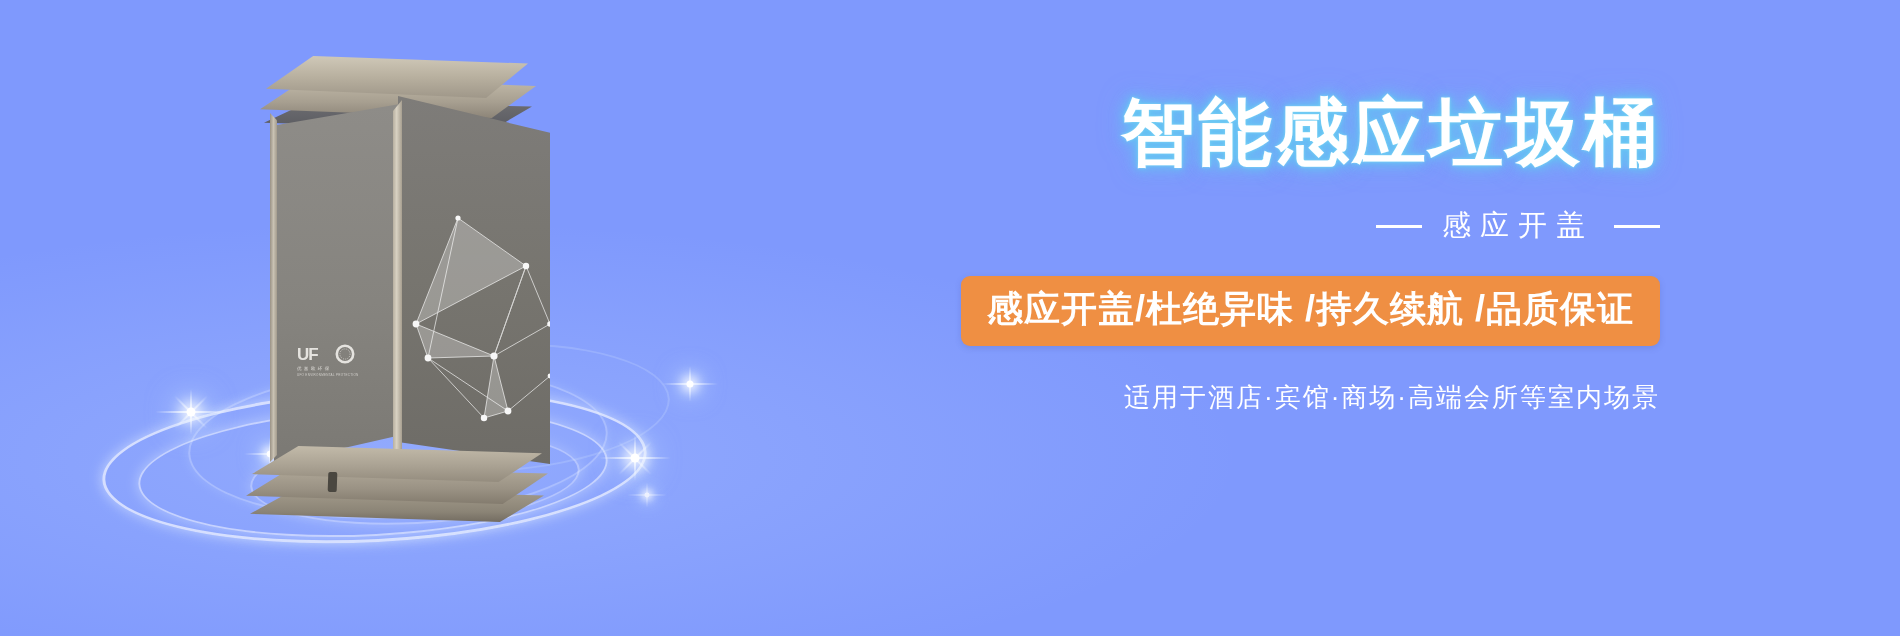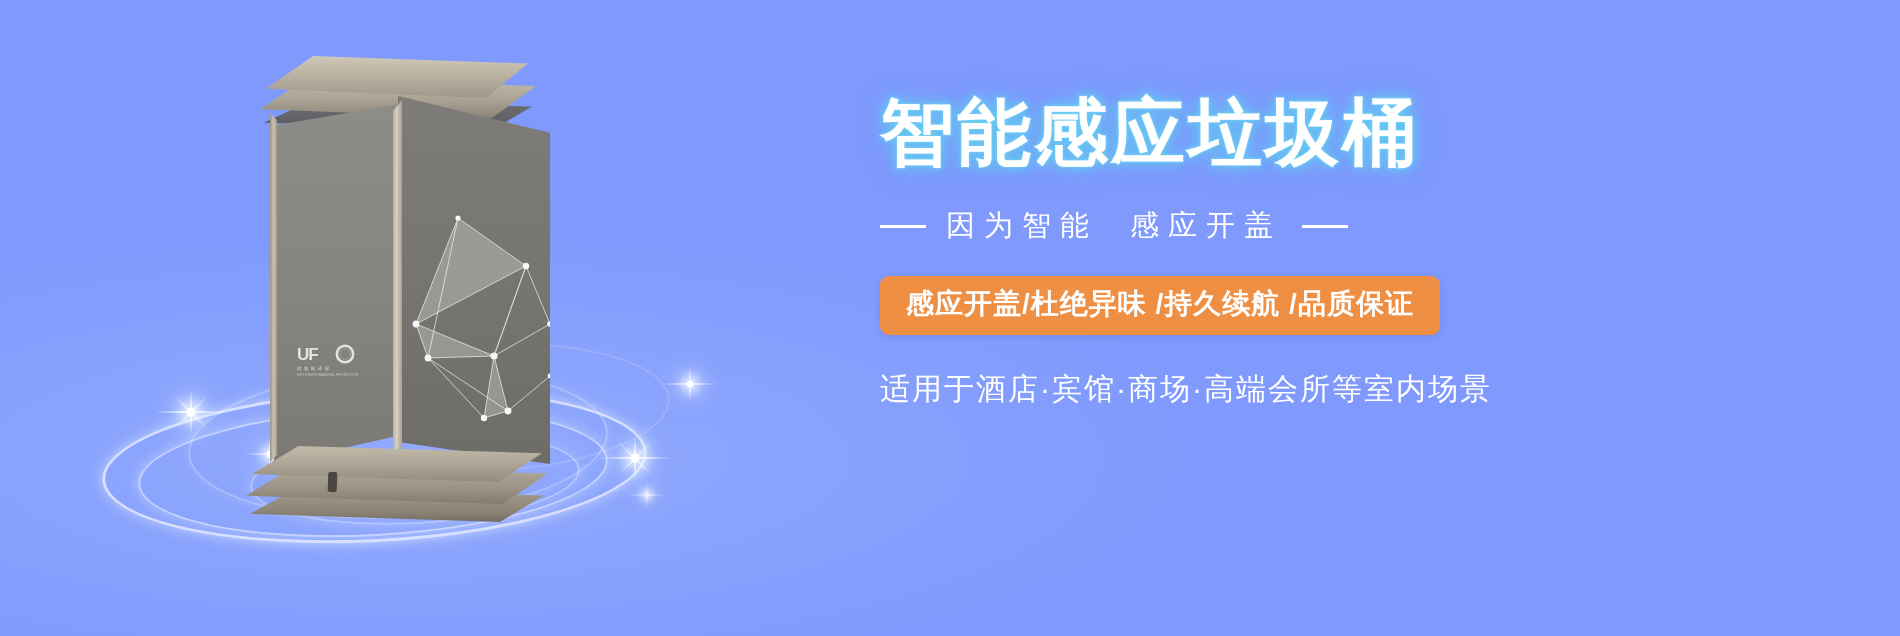--- a/index.html
+++ b/index.html
@@ -149,21 +149,21 @@
     clip-path:polygon(16% 0%, 100% 22%, 85% 100%, 0% 76%);
   }
   .base-slot{
     position:absolute; left:98px; top:424px; width:9px; height:20px;
     background:#4a4740; border-radius:2px; transform:rotate(2deg);
   }
 
   
   .copy{
     position:absolute; left:880px; top:96px; width:780px; height:420px;
-    display:flex; flex-direction:column; align-items:flex-start;
+    display:flex; flex-direction:column; align-items:flex-end;
   }
 
   .headline{
     font-size:74px; line-height:1; font-weight:700; color:#ffffff;
     letter-spacing:3px; white-space:nowrap;
     text-shadow:
       0 0 1px #7fd4f5, 0 0 3px #7fd4f5, 0 0 8px #63c7f2,
       0 0 16px rgba(99,199,242,.85), 0 0 26px rgba(99,199,242,.55);
   }
 
@@ -177,28 +177,28 @@
     display:inline-block; width:46px; height:3px; background:#ffffff; flex:none;
     letter-spacing:0;
   }
   .subline .sub-a{ padding-right:12px; }
 
   .feature-bar{
     margin-top:30px;
     background:#ef8f43;
     border-radius:9px;
     padding:9px 26px 12px 26px;
-    color:#ffffff; font-size:28px; font-weight:700; letter-spacing:1px;
+    color:#ffffff; font-size:36px; font-weight:700; letter-spacing:1px;
     white-space:nowrap;
     box-shadow:0 2px 6px rgba(60,70,140,.18);
   }
 
   .tagline{
     margin-top:34px;
-    color:#ffffff; font-size:30px; letter-spacing:2px; white-space:nowrap;
+    color:#ffffff; font-size:26px; letter-spacing:2px; white-space:nowrap;
     font-weight:400;
   }
 </style>
 </head>
 <body>
 
 <div class="banner">
 
   <div class="bg-glow"></div>
 
@@ -303,21 +303,20 @@
       <div class="base-slot"></div>
     </div>
   </div>
 
   <div class="copy">
 
     <div class="headline">智能感应垃圾桶</div>
 
     <div class="subline">
       <span class="dash"></span>
-      <span class="sub-a">因为智能</span>
       <span>感应开盖</span>
       <span class="dash"></span>
     </div>
 
     <div class="feature-bar">感应开盖/杜绝异味 /持久续航 /品质保证</div>
 
     <div class="tagline">适用于酒店·宾馆·商场·高端会所等室内场景</div>
   </div>
 </div>
 

